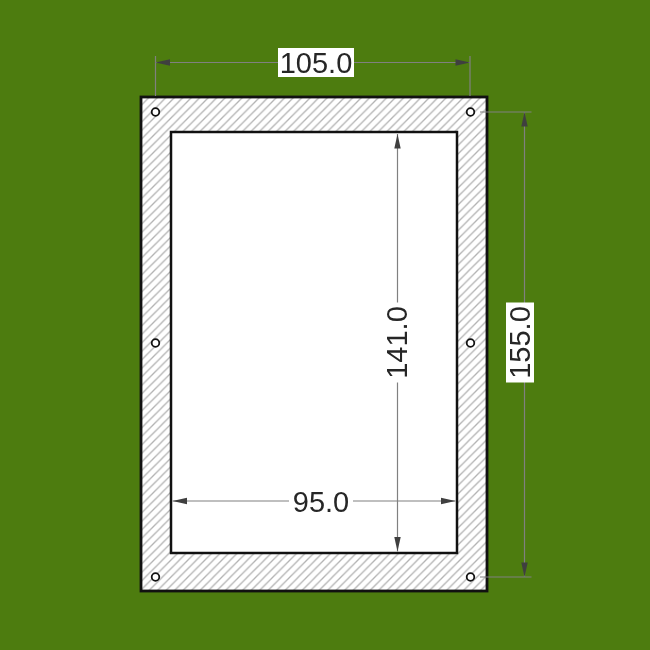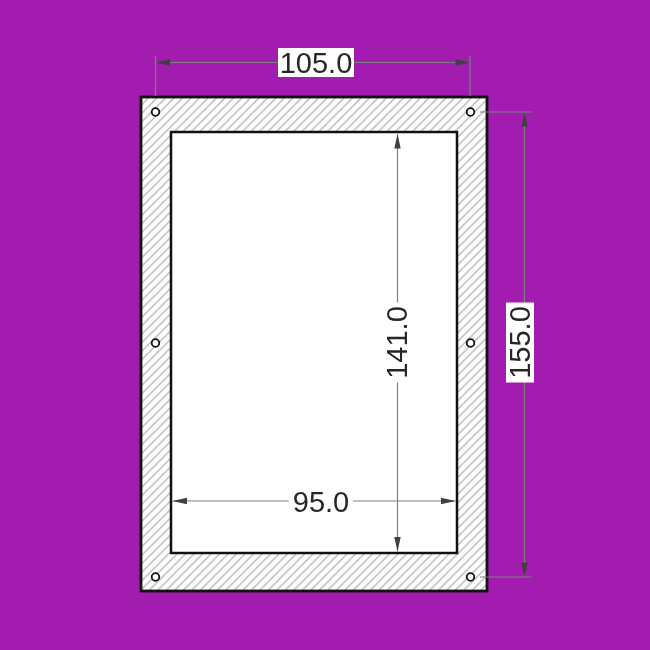--- a/index.html
+++ b/index.html
@@ -7,21 +7,21 @@
     padding: 0;
     background: #ffffff;
     width: 650px;
     height: 650px;
     overflow: hidden;
   }
   .canvas {
     width: 650px;
     height: 650px;
     position: relative;
-    background: #a21caf;
+    background: #4d7c0f;
   }
   svg { display: block; }
   .part-outline {
     stroke: #111111;
     stroke-width: 2.8;
   }
   .opening {
     fill: #ffffff;
     stroke: #111111;
     stroke-width: 2.5;

